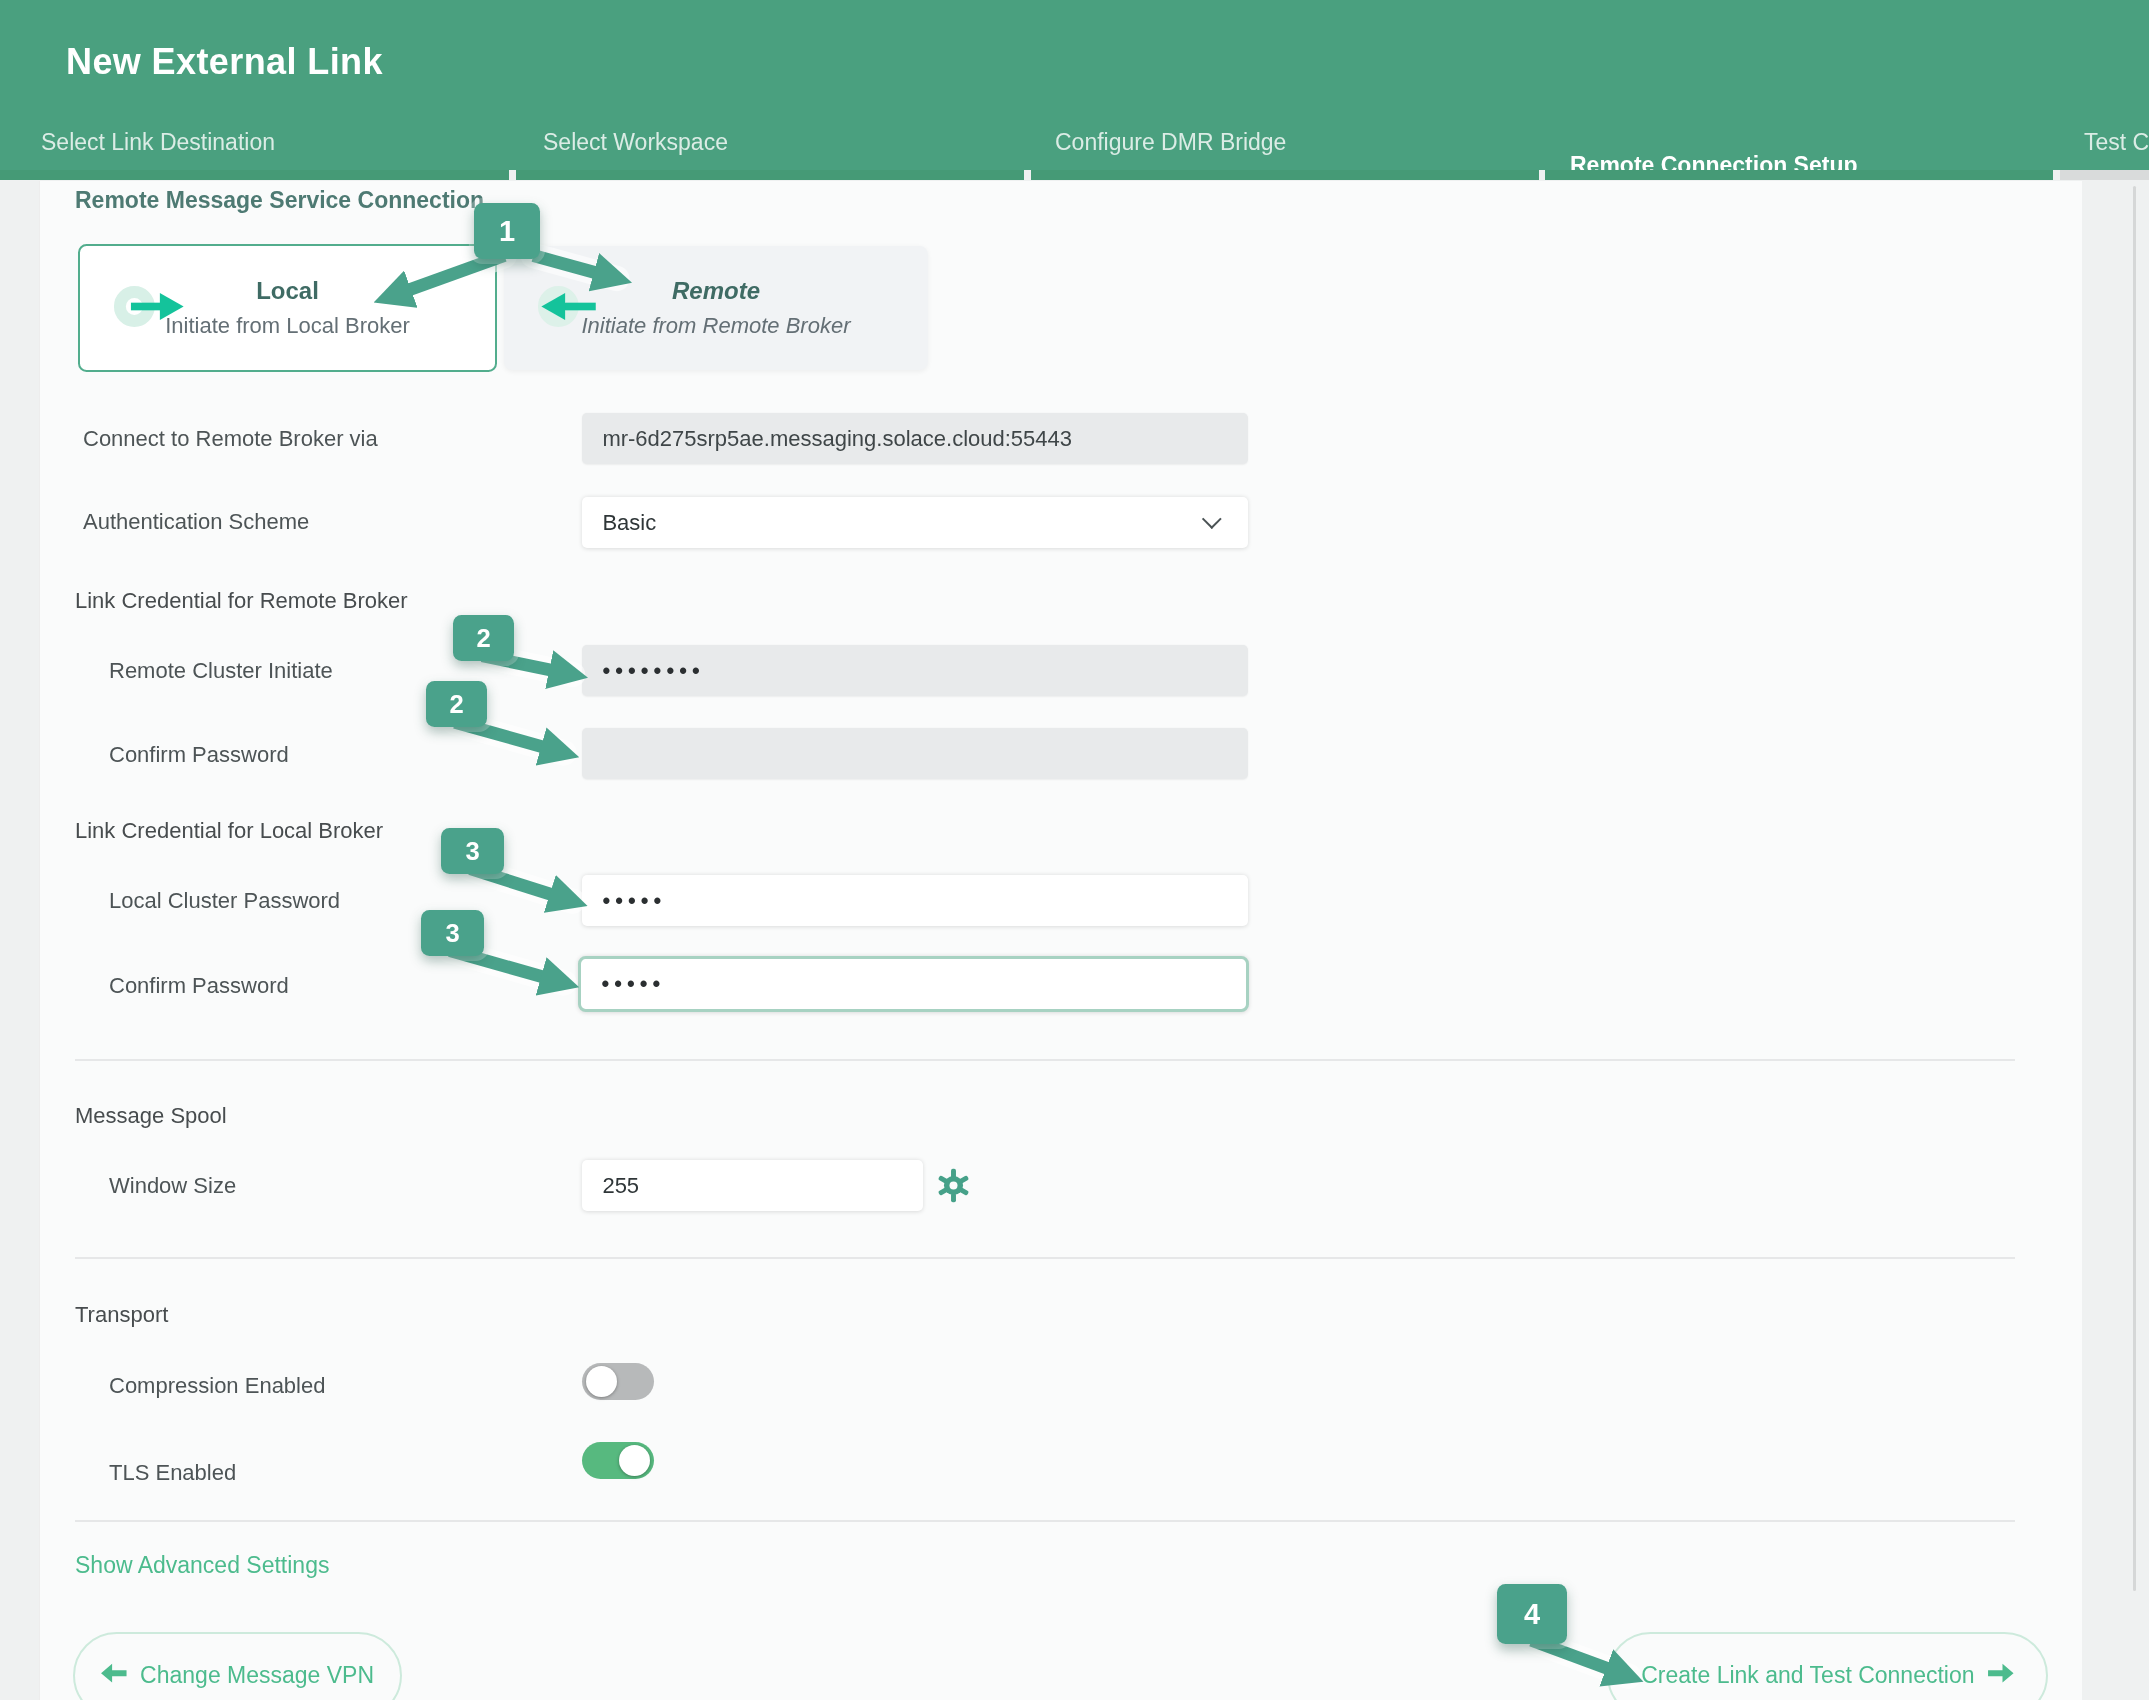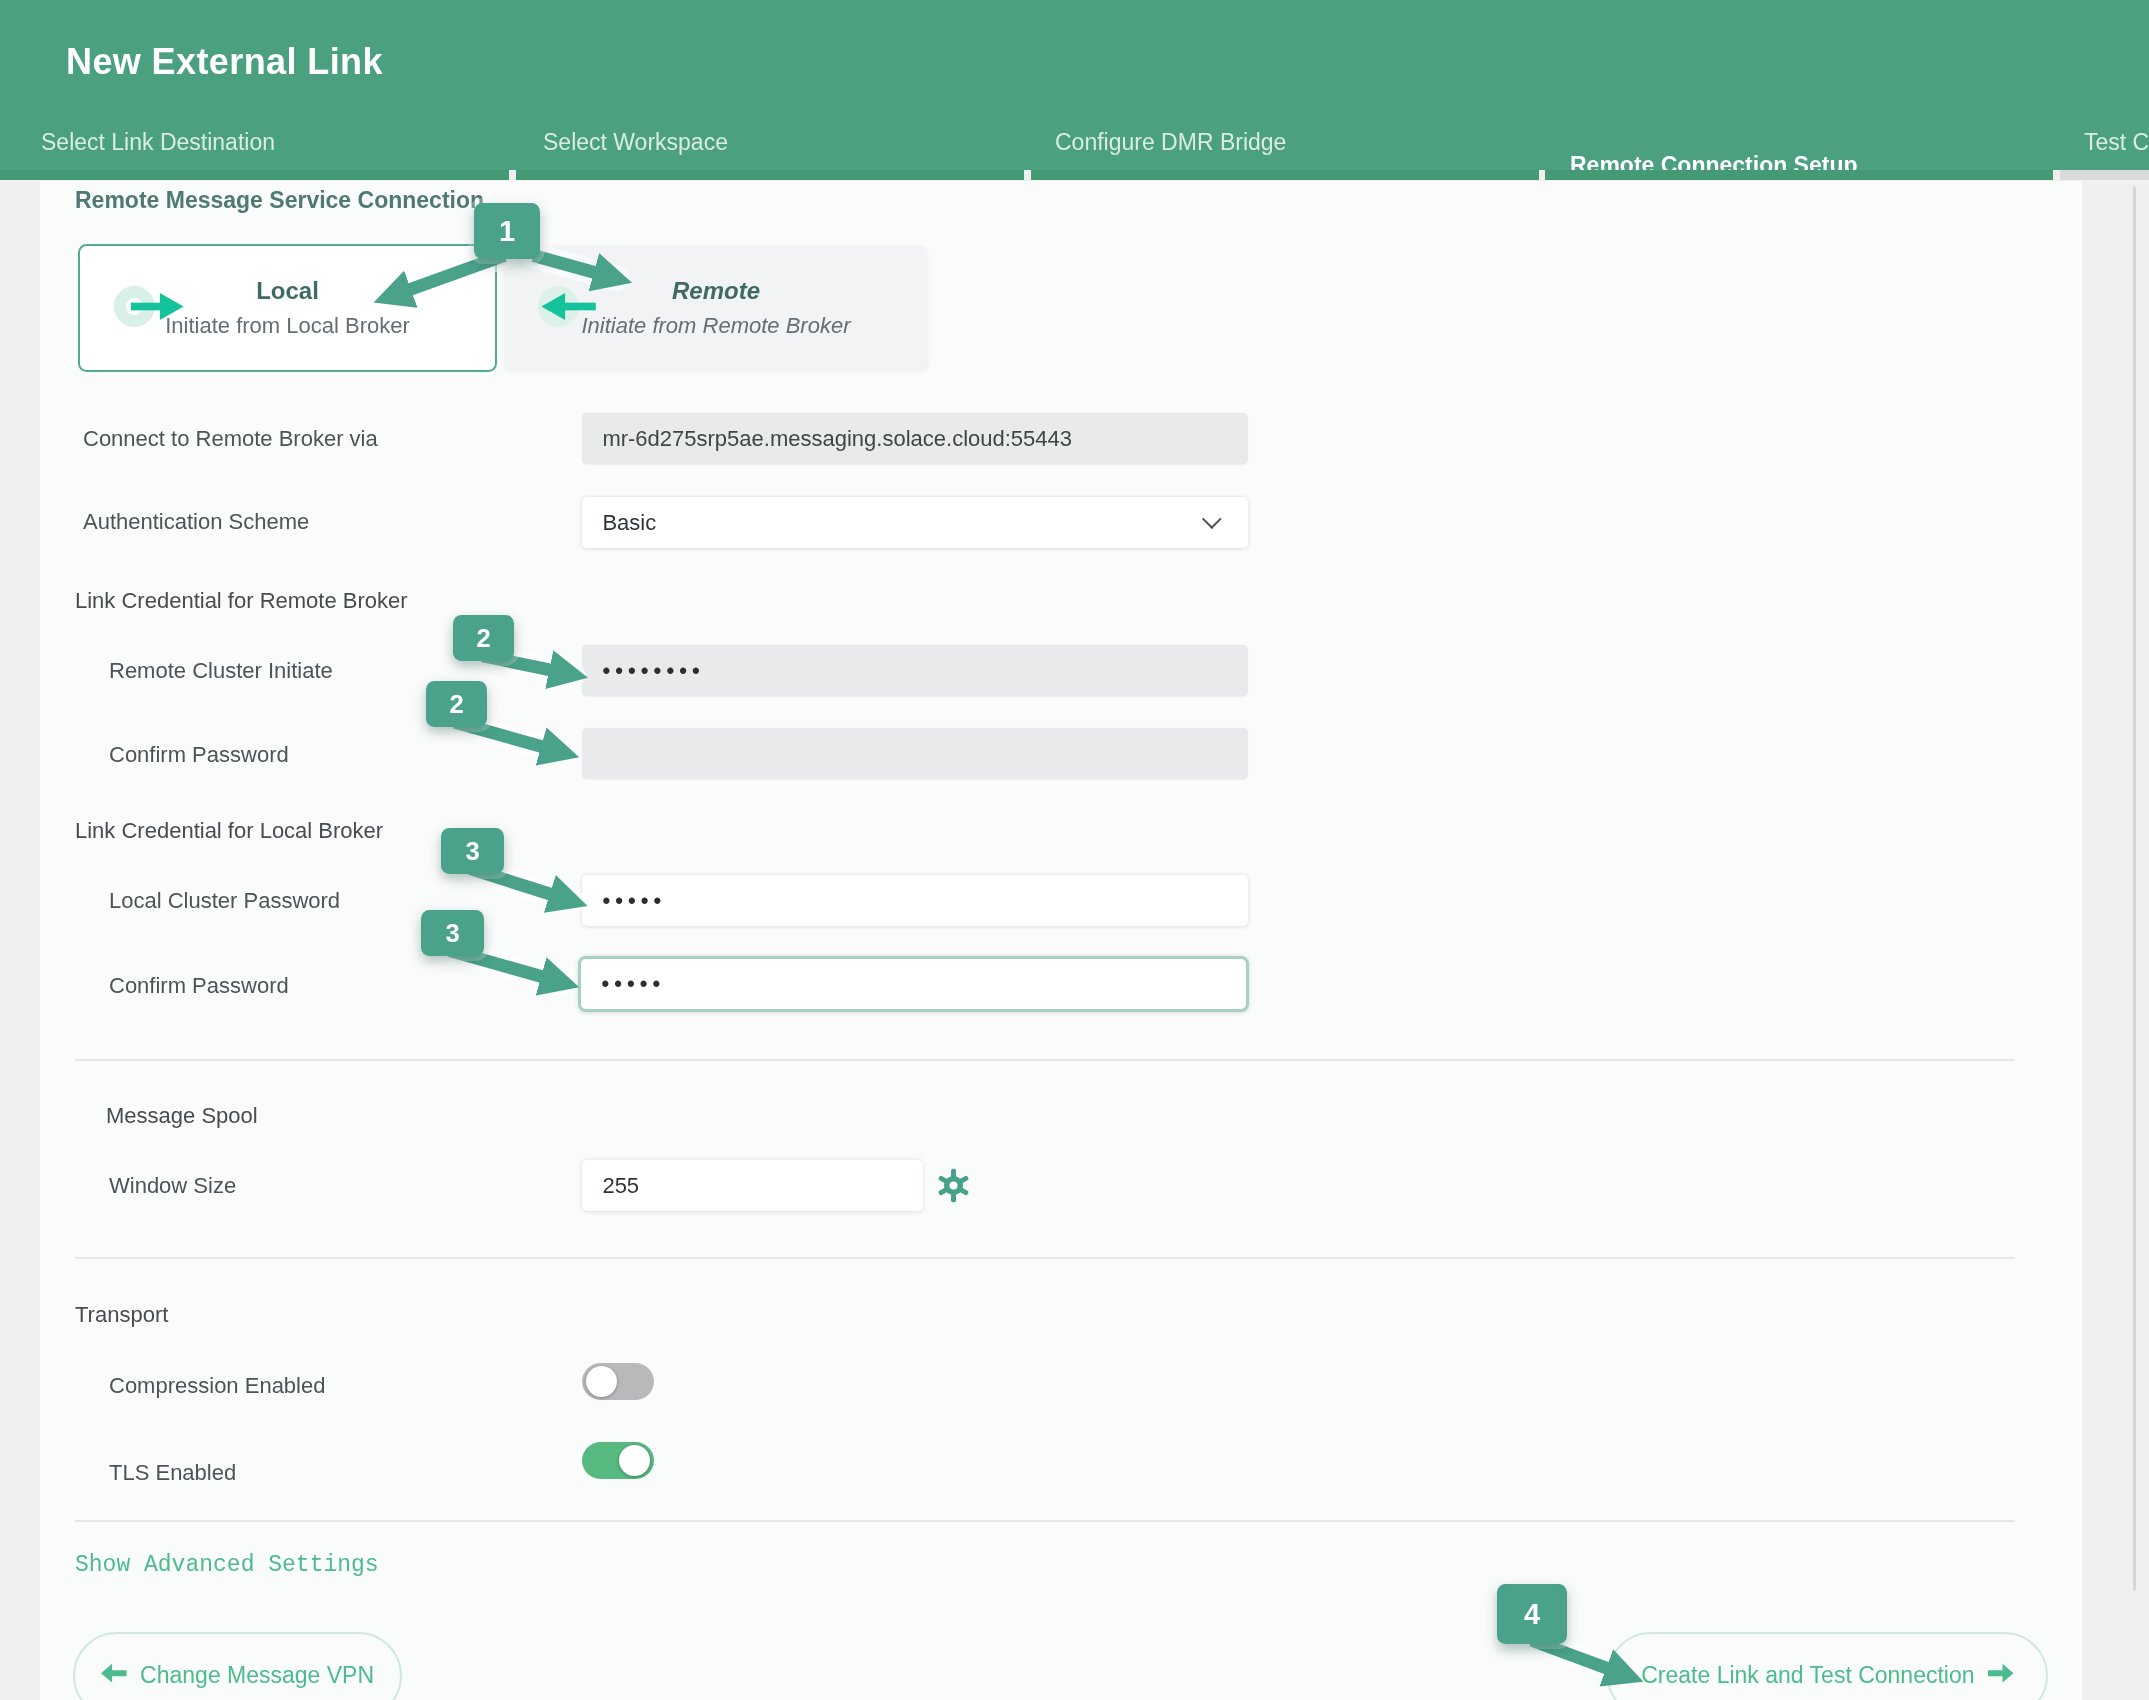--- a/index.html
+++ b/index.html
@@ -41,21 +41,21 @@
   .focus-green{border:3.4px solid #a7d2c2 !important;border-radius:7.7px;box-shadow:none;}
   .select{position:absolute;background:#ffffff;border-radius:5.1px;box-shadow:0 0.9px 4.3px rgba(0,0,0,.13);
           display:flex;align-items:center;padding:0 20.4px;font-size:22px;color:#2f3638;cursor:pointer;}
   .chevron{position:absolute;right:29px;top:15.3px;width:13.6px;height:13.6px;
            border-right:2.6px solid #4a5254;border-bottom:2.6px solid #4a5254;transform:rotate(45deg);}
   .toggle{position:absolute;width:72px;height:37px;border-radius:19px;cursor:pointer;}
   .toggle.off{background:#b7b9ba;} .toggle.on{background:#57b97f;}
   .knob{position:absolute;top:3.4px;width:31px;height:31px;border-radius:50%;background:#fff;box-shadow:0 0.9px 3.4px rgba(0,0,0,.35);}
   .toggle.off .knob{left:4.3px;} .toggle.on .knob{left:37px;}
   .gear{position:absolute;left:935px;top:1167px;cursor:pointer;}
-  .adv-link{position:absolute;left:75px;top:1552px;font-size:23px;color:#4cbb8d;cursor:pointer;font-family:Liberation Mono, monospace;}
+  .adv-link{position:absolute;left:75px;top:1552px;font-size:23px;color:#4cbb8d;cursor:pointer;}
   
   .pill{position:absolute;top:1632px;height:87px;border:2.6px solid #cdeadc;border-radius:44px;
         background:transparent;display:flex;align-items:center;justify-content:center;gap:13.6px;
         color:#4cbb8d;font-size:23px;cursor:pointer;font-family:inherit;}
   .btn-back{left:73px;width:329px;}
   .btn-next{left:1607px;width:441px;}
   
   .overlay{position:absolute;left:0;top:0;z-index:55;pointer-events:none;}
   .badge{position:absolute;z-index:60;background:#4aa28b;color:#fff;font-weight:bold;
          display:flex;align-items:center;justify-content:center;border-radius:8.5px;
@@ -131,21 +131,21 @@
   <input class="ctl gray dots" style="left: 582px; top: 728px; width: 666px; height: 51px;" readonly="" value="">
 
   <div class="group-heading" style="left:75px;top:818px;">Link Credential for Local Broker</div>
   <div class="lbl" style="left:101px;top:888px;">Local Cluster Password</div>
   <input class="ctl white dots" style="left: 582px; top: 875px; width: 666px; height: 51px;" readonly="" value="•••••">
   <div class="lbl" style="left:101px;top:973px;">Confirm Password</div>
   <input class="ctl white dots focus-green" style="left: 578px; top: 956px; width: 671px; height: 56px;" readonly="" value="•••••">
 
   <div class="hr" style="top:1059px;"></div>
 
-  <div class="group-heading" style="left:75px;top:1103px;margin-left:31px;">Message Spool</div>
+  <div class="group-heading" style="left:75px;top:1103px;">Message Spool</div>
   <div class="lbl" style="left:101px;top:1173px;">Window Size</div>
   <input class="ctl white" style="left: 582px; top: 1160px; width: 341px; height: 51px; color: rgb(47, 54, 56);" readonly="" value="255">
   <span class="gear">
     <svg width="37" height="37" viewBox="0 0 24 24">
       <g fill="#46a189">
         <rect x="10.4" y="1.2" width="3.2" height="6" rx="1.2"></rect>
         <rect x="10.4" y="1.2" width="3.2" height="6" rx="1.2" transform="rotate(60 12 12)"></rect>
         <rect x="10.4" y="1.2" width="3.2" height="6" rx="1.2" transform="rotate(120 12 12)"></rect>
         <rect x="10.4" y="1.2" width="3.2" height="6" rx="1.2" transform="rotate(180 12 12)"></rect>
         <rect x="10.4" y="1.2" width="3.2" height="6" rx="1.2" transform="rotate(240 12 12)"></rect>

